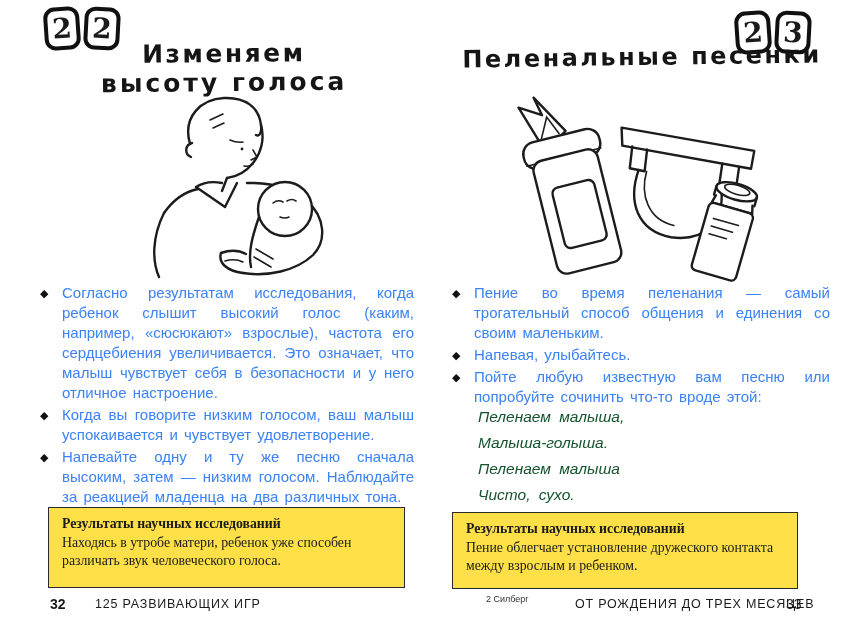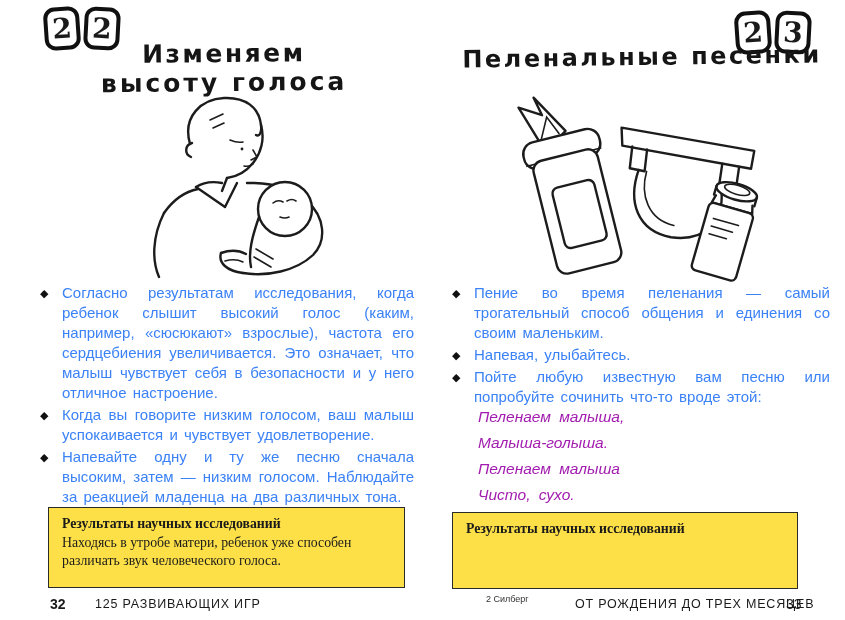--- a/index.html
+++ b/index.html
@@ -64,21 +64,21 @@
     word-spacing: 2px;
     color: #3b82f6;
   }
 
   
   #poem {
     position: absolute; left: 478px; top: 404px;
     font-size: 15.5px; font-style: italic;
     line-height: 26px;
     word-spacing: 4px;
-    color: #a21caf;
+    color: #14532d;
   }
 
   
   .research-box {
     position: absolute;
     border: 1.5px solid #2a2a2a;
     background: #fde047;
     padding: 8px 13px;
     font-family: "Liberation Serif", serif;
   }
@@ -236,19 +236,20 @@
 
   <div id="poem">
     <div>Пеленаем малыша,</div>
     <div>Малыша-голыша.</div>
     <div>Пеленаем малыша</div>
     <div>Чисто, сухо.</div>
   </div>
 
   <div class="research-box" id="right-box">
     <div class="rb-heading">Результаты научных исследований</div>
+    <div class="rb-body">Пение облегчает установление дружеского контакта между взрослым и ребенком.</div>
   </div>
 
   <div class="footer-item" id="sig-mark">2 Силберг</div>
   <div class="footer-item" id="right-running">ОТ РОЖДЕНИЯ ДО ТРЕХ МЕСЯЦЕВ</div>
   <div class="footer-item" id="right-pagenum">33</div>
 
 </div>
 
 </body></html>

